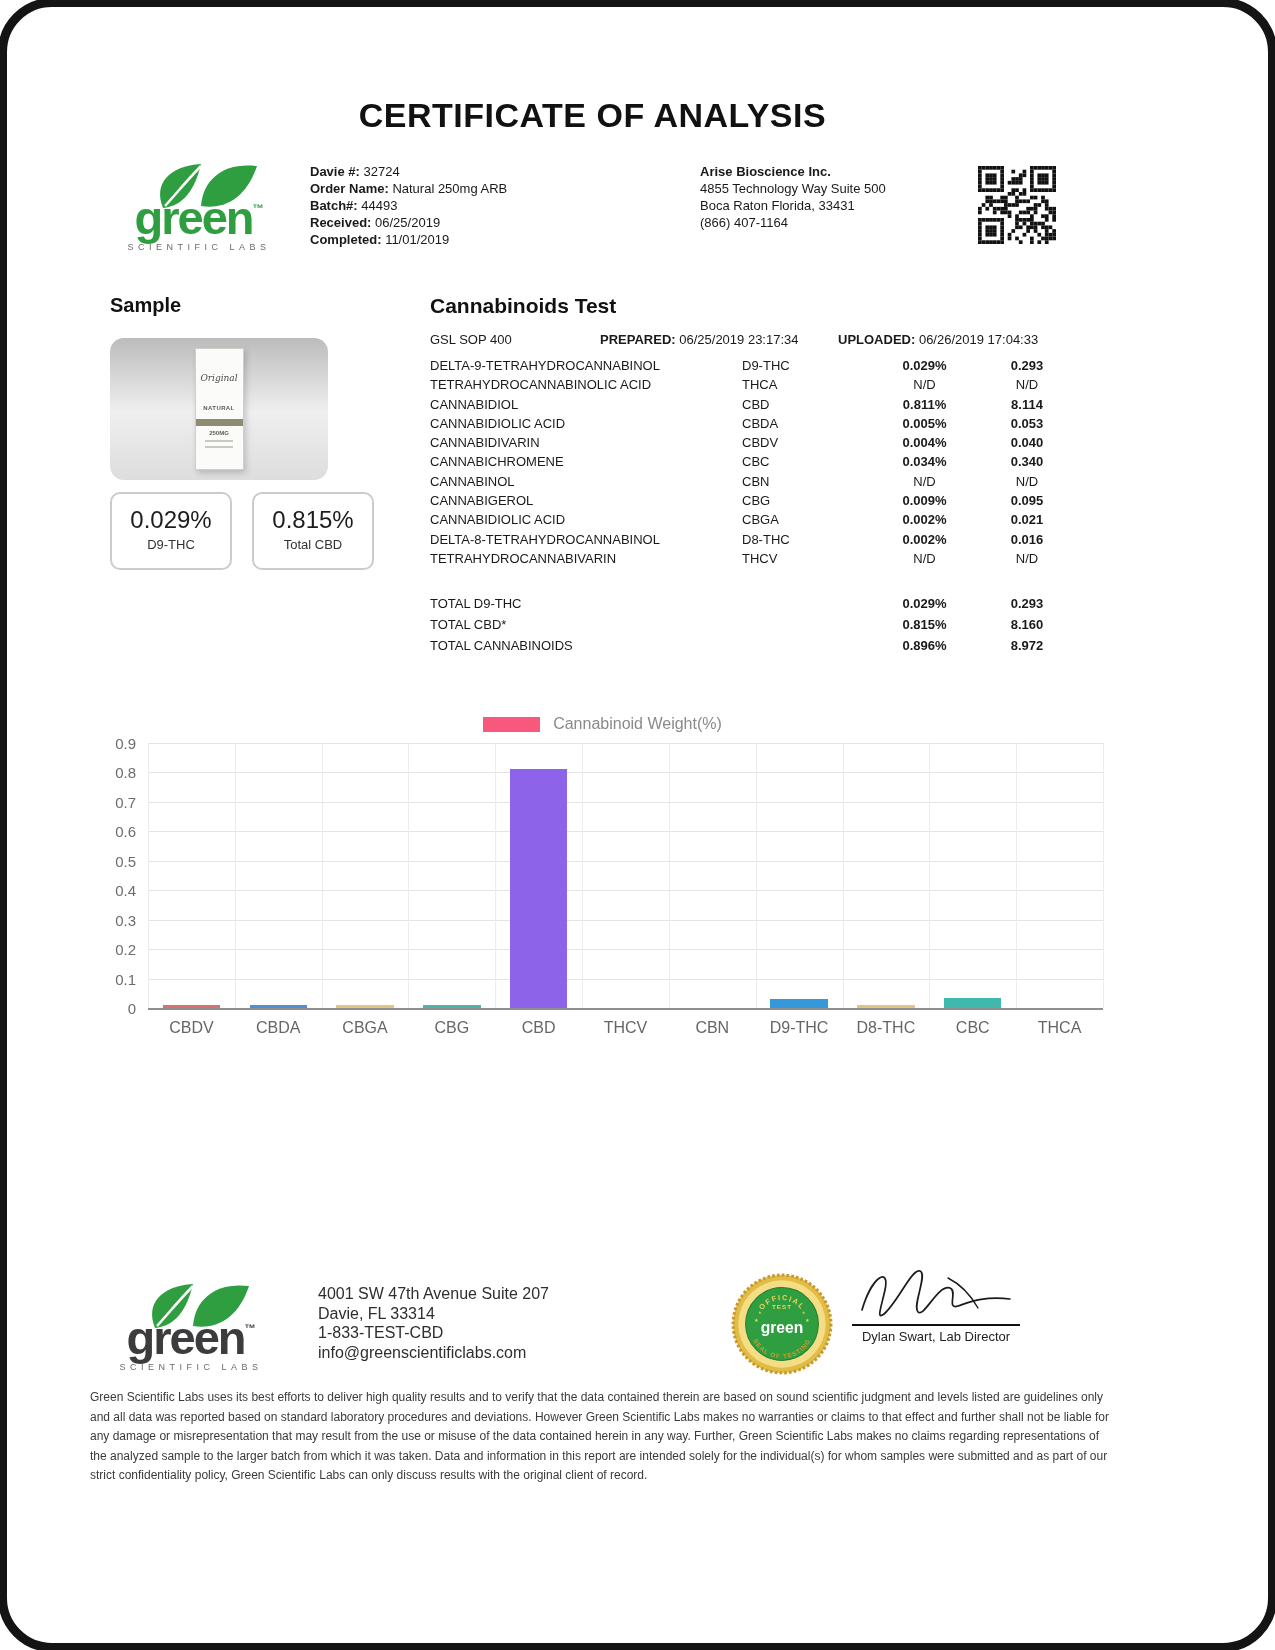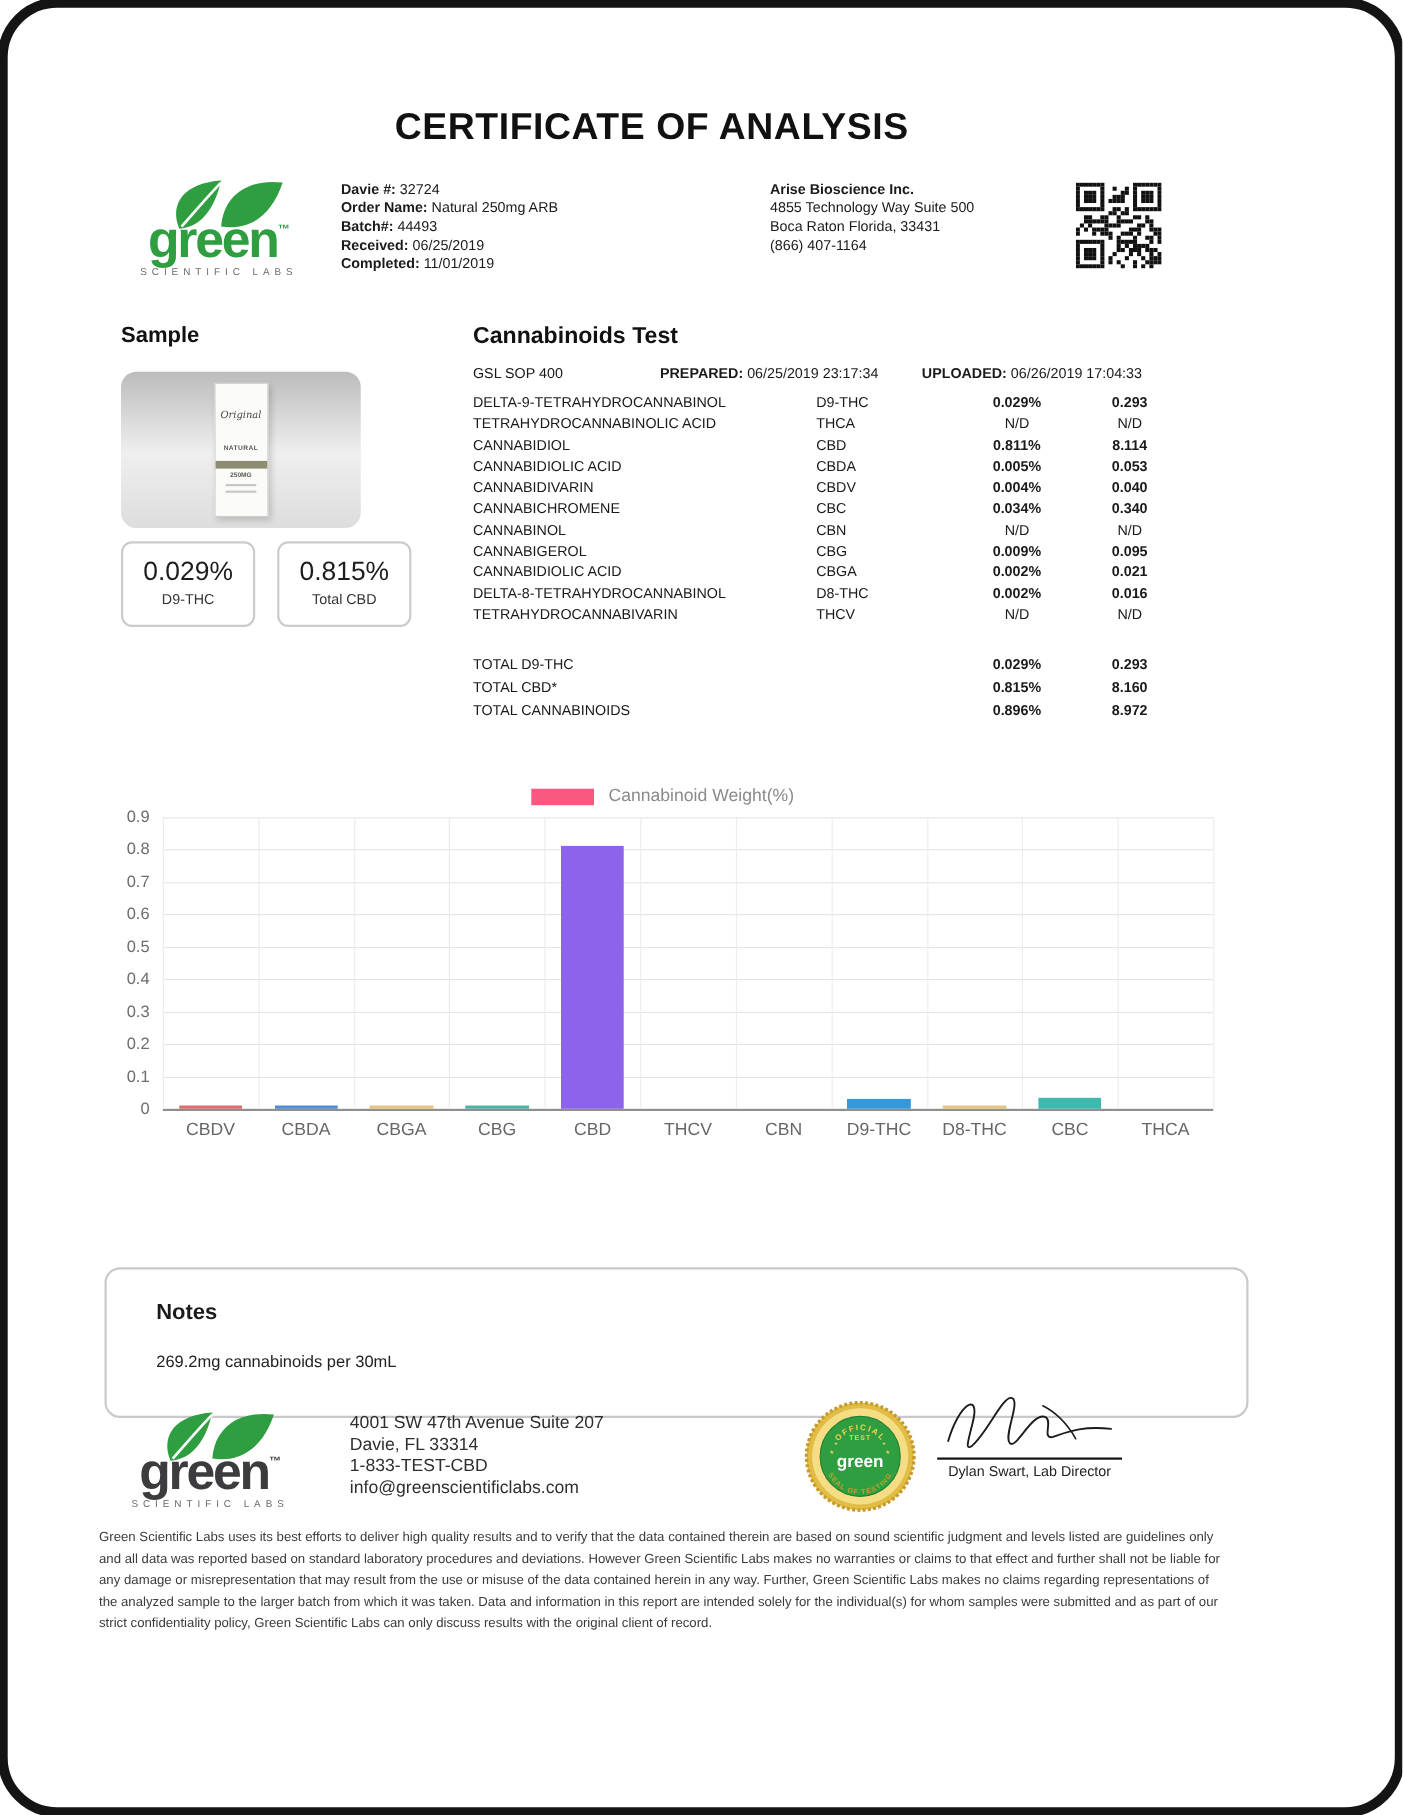--- a/index.html
+++ b/index.html
@@ -519,24 +519,20 @@
         <div class="xlabel">THCV</div>
         <div class="xlabel">CBN</div>
         <div class="xlabel">D9-THC</div>
         <div class="xlabel">D8-THC</div>
         <div class="xlabel">CBC</div>
         <div class="xlabel">THCA</div>
       </div>
   </div>
 
 
-  <div class="notes-box">
-    <div class="notes-h">Notes</div>
-    <div class="notes-text">269.2mg cannabinoids per 30mL</div>
-  </div>
 
   <div class="logo logo-bottom">
     <svg class="logo-leaves" width="140" height="52" viewBox="0 0 140 52">
       <path d="M34 50 C24 26 40 8 72 6 C66 32 54 48 34 50 Z" fill="#2f9e41"></path>
       <path d="M72 48 C74 20 96 4 128 8 C118 38 98 52 72 48 Z" fill="#2f9e41"></path>
       <path d="M36 48 C52 30 62 18 72 8" stroke="#ffffff" stroke-width="2.5" fill="none"></path>
     </svg>
     <div>
       <span class="logo-word dark">green</span><span class="logo-word dark logo-tm">™</span>
     </div>

